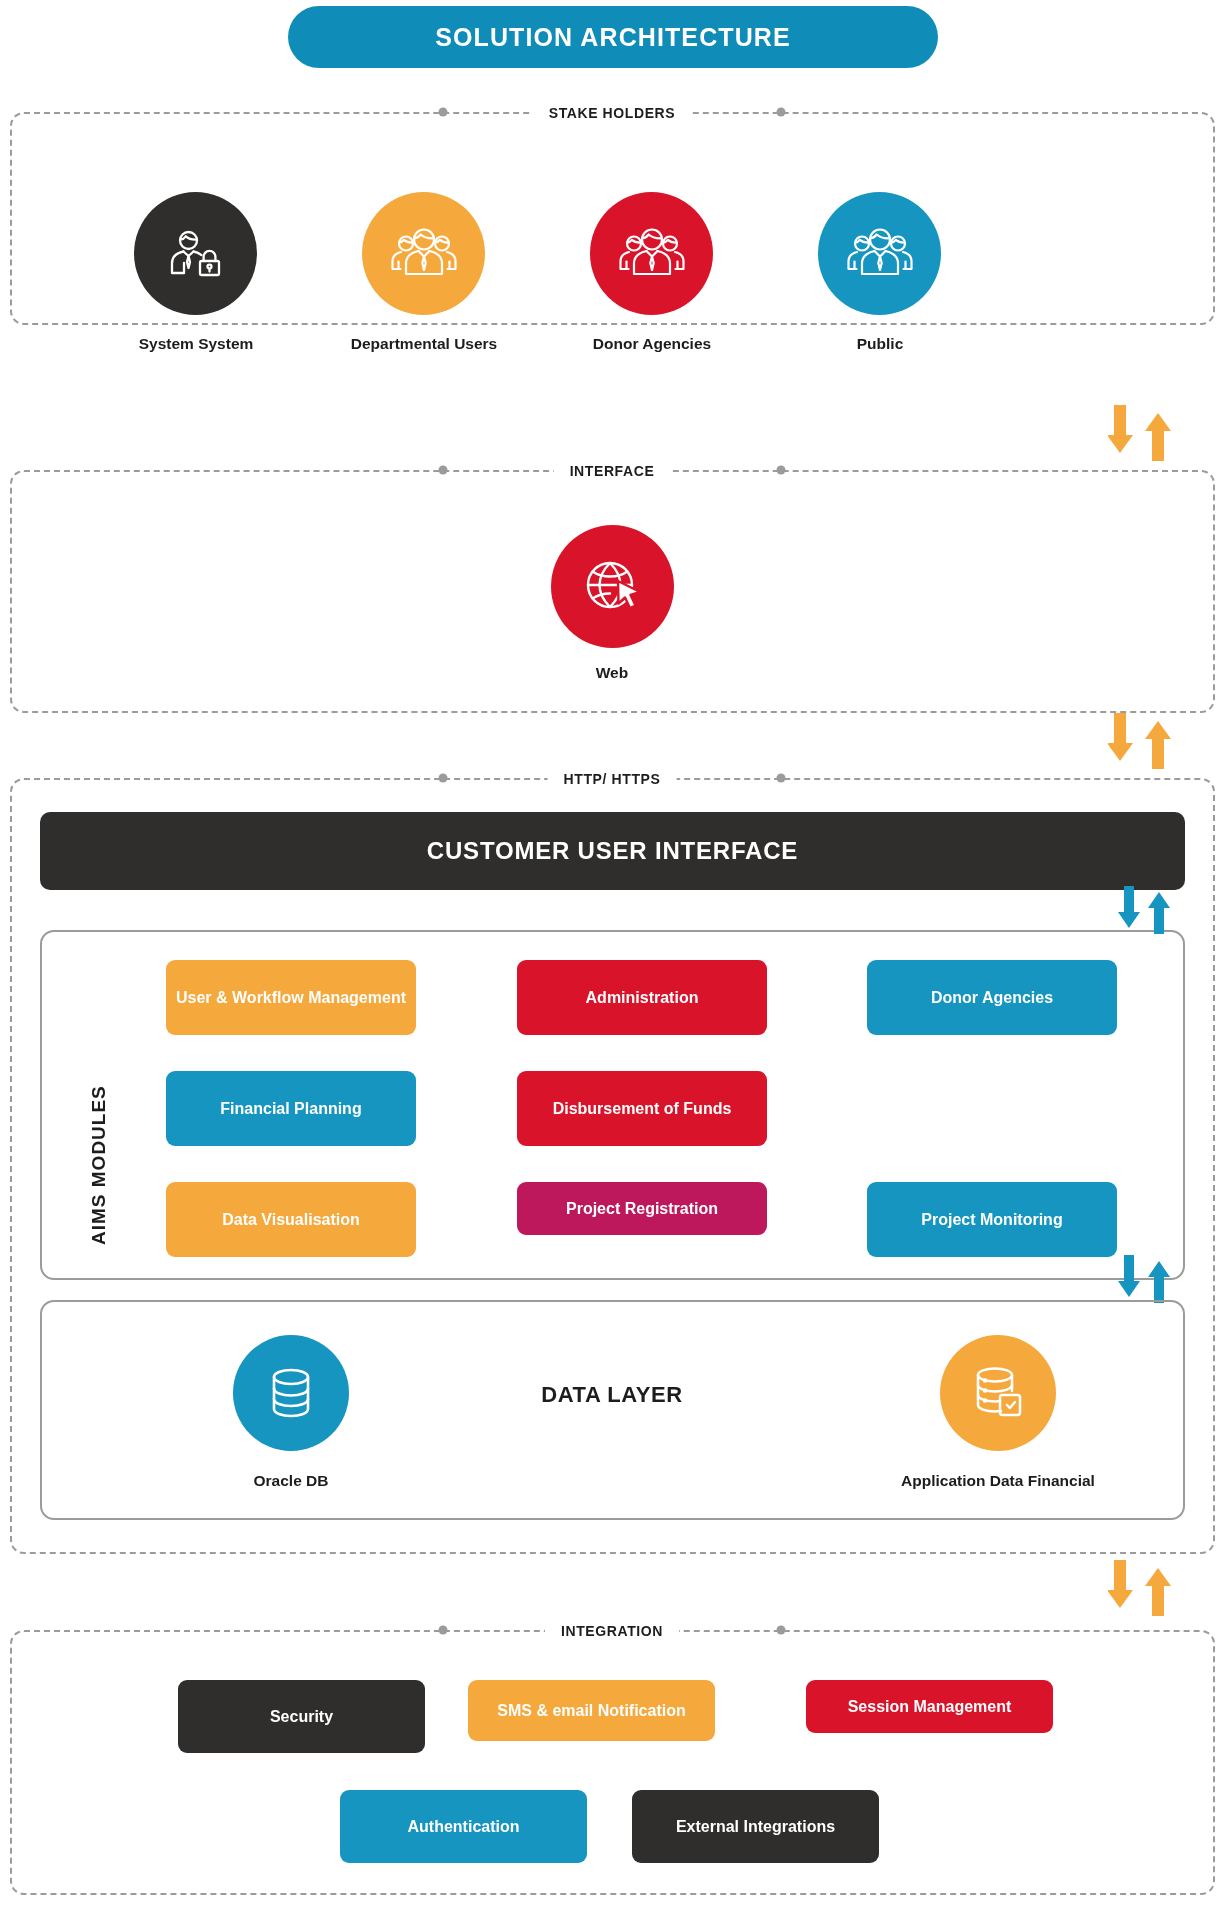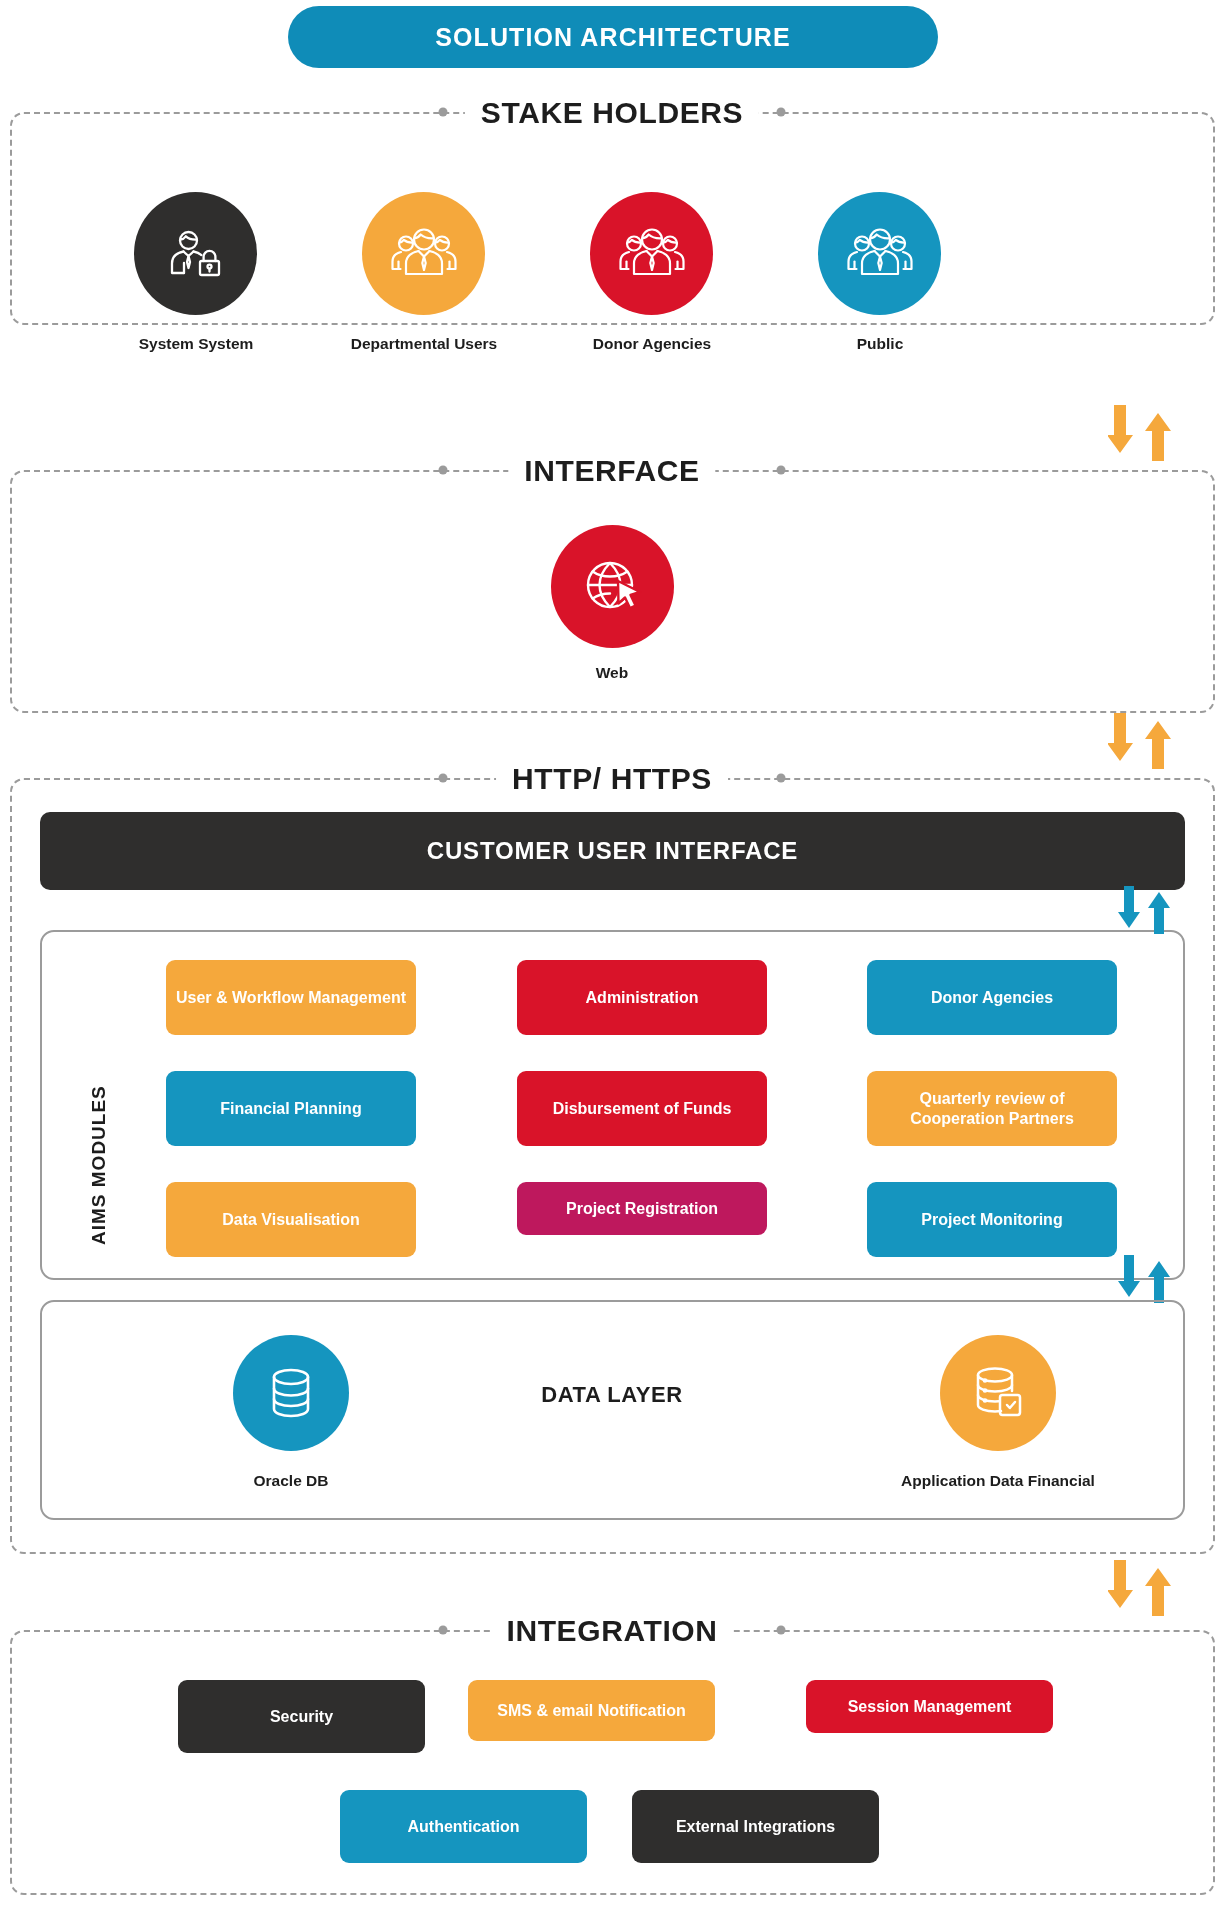--- a/index.html
+++ b/index.html
@@ -41,21 +41,21 @@
     position: absolute;
     border: 2px solid #9b9b9b;
     border-radius: 14px;
     background: transparent;
   }
   
   .section-caption {
     position: absolute;
     background: #ffffff;
     padding: 0 16px;
-    font-size: 30px;
+    font-size: 14px;
     font-weight: bold;
     color: #1d1d1d;
     letter-spacing: 0.6px;
     white-space: nowrap;
     transform: translate(-50%, -50%);
     text-align: center;
   }
   .cap-dot {
     position: absolute;
     width: 9px; height: 9px;
@@ -264,21 +264,20 @@
 
   <div class="solid-box" style="left:40px; top:930px; width:1145px; height:350px;"></div>
   <div class="vlabel" style="left:88px; top:965px; height:280px;">AIMS MODULES</div>
 
   <div class="chip" style="left:166px; top:960px; width:250px; height:75px; background:#f5a83c;">User &amp; Workflow Management</div>
   <div class="chip" style="left:517px; top:960px; width:250px; height:75px; background:#d91329;">Administration</div>
   <div class="chip" style="left:867px; top:960px; width:250px; height:75px; background:#1595bf;">Donor Agencies</div>
 
   <div class="chip" style="left:166px; top:1071px; width:250px; height:75px; background:#1595bf;">Financial Planning</div>
   <div class="chip" style="left:517px; top:1071px; width:250px; height:75px; background:#d91329;">Disbursement of Funds</div>
-  <div class="chip" style="left:867px; top:1071px; width:250px; height:75px; background:#f5a83c;">Quarterly review of Cooperation Partners</div>
 
   <div class="chip" style="left:166px; top:1182px; width:250px; height:75px; background:#f5a83c;">Data Visualisation</div>
   <div class="chip" style="left:517px; top:1182px; width:250px; height:53px; background:#be185d;">Project Registration</div>
   <div class="chip" style="left:867px; top:1182px; width:250px; height:75px; background:#1595bf;">Project Monitoring</div>
 
   <svg class="arrows" style="left:1118px; top:886px;" width="52" height="48" viewBox="0 0 52 48">
     <path d="M16 0 h-10 v26 h-6 l11 16 11 -16 h-6 z" fill="#1595bf"></path>
     <path d="M36 48 h10 v-26 h6 l-11 -16 -11 16 h6 z" fill="#1595bf"></path>
   </svg>
 

